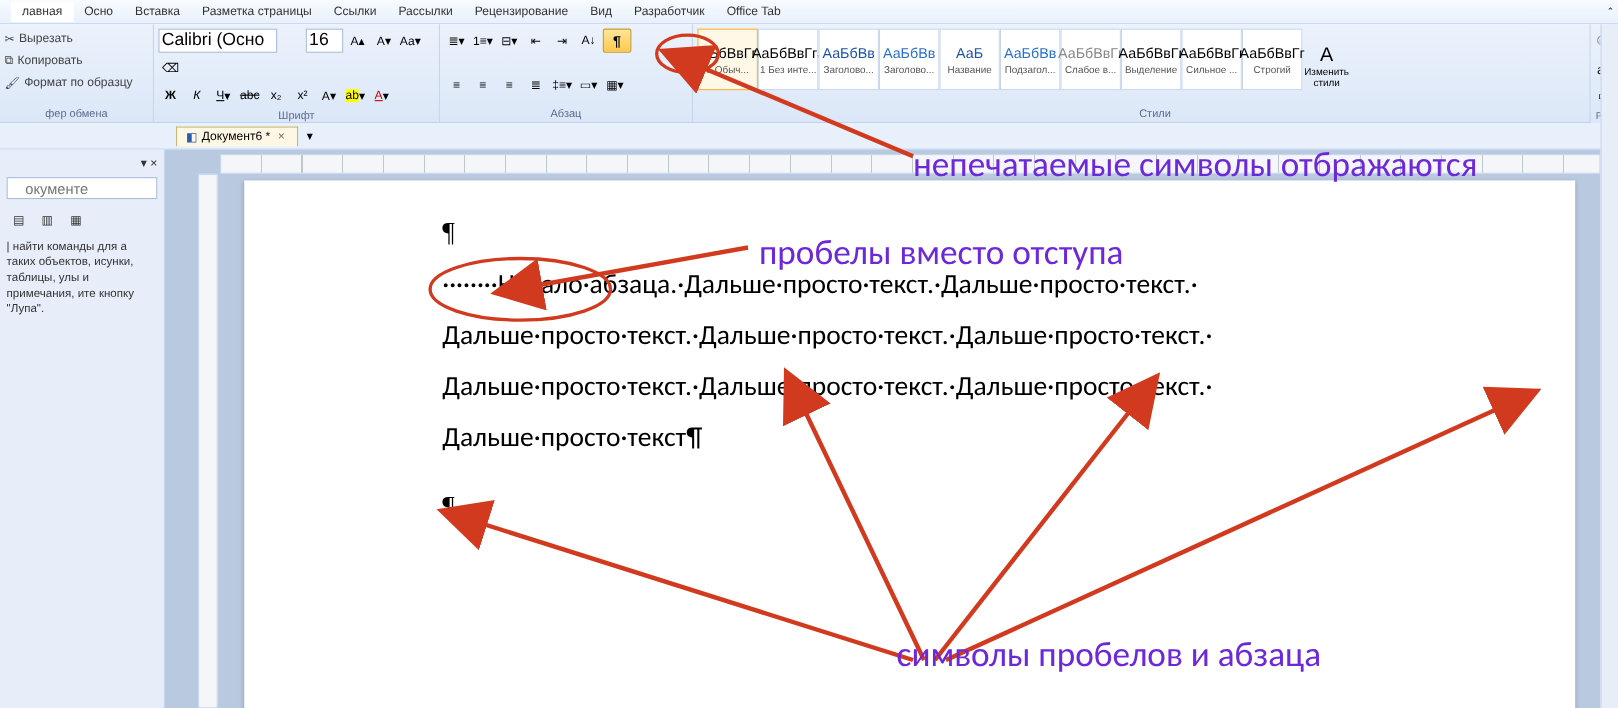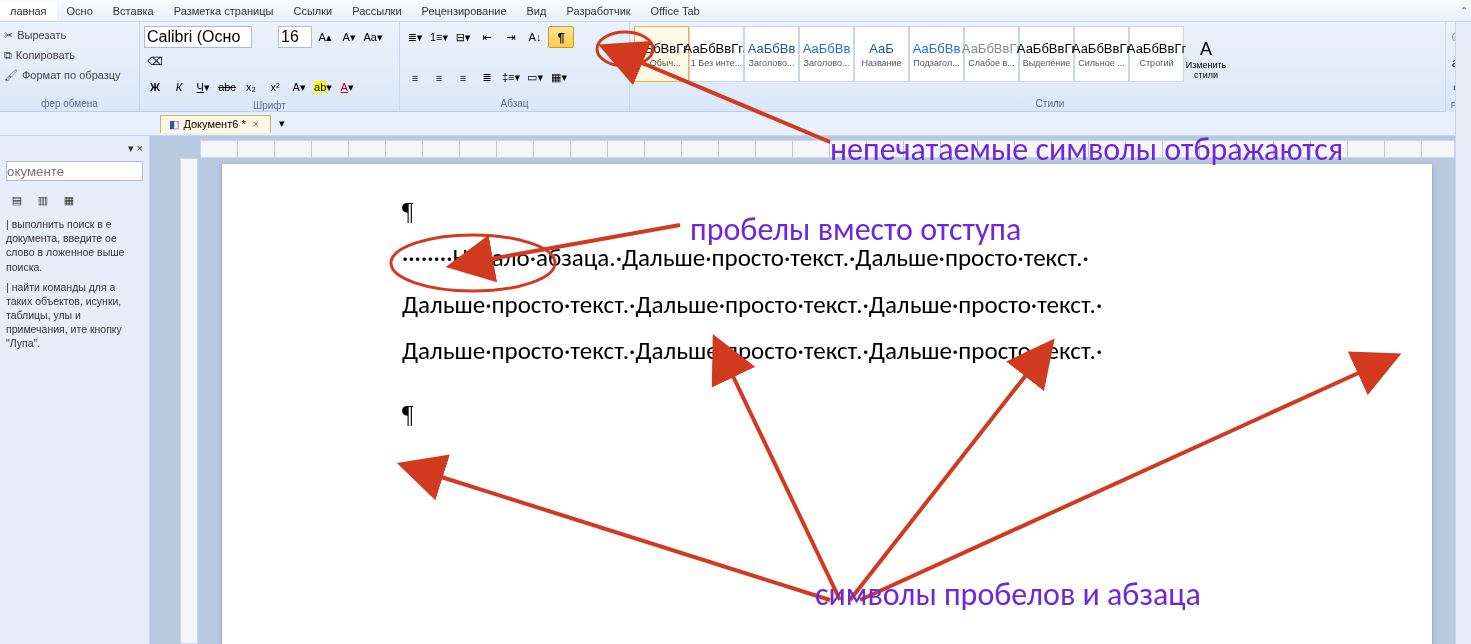--- a/index.html
+++ b/index.html
@@ -1,19 +1,19 @@
 <!DOCTYPE html>
 <html><head>
 <meta charset="utf-8">
 <style>
 * { margin: 0; padding: 0; box-sizing: border-box; }
 body { font-family: 'Segoe UI', Tahoma, sans-serif; font-size: 11px; background: #fff; overflow: hidden; width: 1471px; height: 644px; position: relative; }
 
 
-.menubar { display: flex; align-items: center; height: 22px; background: linear-gradient(#f8fbff,#e8f0fb); border-bottom: 1px solid #c7d6f0; padding-left: 0; }
+.menubar { display: flex; align-items: center; height: 22px; background: linear-gradient(#f8fbff,#e8f0fb); border-bottom: 1px solid #c7d6f0; padding-left: 10px; }
 .menuitem { padding: 3px 10px; color: #333; cursor: default; }
 .menuitem.active { background: #fff; }
 
 
 .ribbon { display: flex; height: 90px; background: linear-gradient(#ecf2fb,#dbe7f8); border-bottom: 1px solid #b9ceea; }
 .ribbon-group { border-right: 1px solid #c7d6f0; display: flex; flex-direction: column; padding: 2px 4px 0; }
 .ribbon-body { flex: 1; display: flex; align-items: flex-start; gap: 2px; padding-top: 2px; }
 .ribbon-label { text-align: center; font-size: 10px; color: #5a6b8c; padding: 2px 0; }
 .rbtn { height: 22px; min-width: 22px; border: 1px solid transparent; background: transparent; display: flex; align-items: center; justify-content: center; border-radius: 2px; }
 .rbtn.big { height: 66px; width: 44px; flex-direction: column; font-size: 10px; }
@@ -28,21 +28,21 @@
 .minibtn { width:14px; height:22px; font-size:8px; display:flex;align-items:center;justify-content:center; }
 
 
 .doctabbar { height: 24px; background: #e8f0fb; border-bottom: 1px solid #c7d6f0; display:flex; align-items:center; padding-left:160px; }
 .doctab { background: #fdf7e4; border:1px solid #c8b877; border-bottom:none; padding:2px 8px; display:flex; align-items:center; gap:4px; font-size:11px; }
 .doctab-close { width:12px; text-align:center; color:#777; }
 
 
 .leftpanel { position:absolute; left:0; top:136px; width:150px; bottom:0; background:#e7eef9; border-right:1px solid #c7d6f0; padding:4px 6px; font-size:11px; color:#333; }
 .lp-head { display:flex; justify-content:space-between; align-items:center; padding:2px 0; }
-.lp-search { width:100%; height:20px; border:1px solid #a9bddb; padding:0 0; margin:4px 0; }
+.lp-search { width:100%; height:20px; border:1px solid #a9bddb; padding:0 16px; margin:4px 0; }
 .lp-text { font-size:10.5px; line-height:1.35; margin-top:6px; color:#333; }
 
 
 .workarea { position:absolute; left:150px; top:136px; right:16px; bottom:0; background:#b9c9e0; }
 .ruler-h { position:absolute; top:4px; left:50px; right:0; height:18px; background:#f4f6fa; border:1px solid #c7d6f0; }
 .ruler-h::before { content:""; position:absolute; inset:0; background:
  repeating-linear-gradient(90deg, transparent 0, transparent 36px, #9aa 36px, #9aa 37px); opacity:.6; }
 .ruler-v { position:absolute; top:22px; left:30px; width:18px; bottom:0; background:#f4f6fa; border:1px solid #c7d6f0; }
 .page { position:absolute; top:28px; left:72px; width:1210px; height:600px; background:#fff; box-shadow:0 1px 4px rgba(0,0,0,.25); }
 .page-text { position:absolute; left:180px; top:25px; width:980px; font-family: Calibri, sans-serif; font-size:25px; line-height:1.85; color:#000; }
@@ -220,33 +220,33 @@
   <div class="lp-head">
     <span></span>
     <span><span>▾</span> <span>×</span></span>
   </div>
   <input class="lp-search" placeholder="окументе" style="">
   <div style="display:flex;gap:4px;margin-top:4px">
     <div class="rbtn">▤</div>
     <div class="rbtn">▥</div>
     <div class="rbtn">▦</div>
   </div>
-  <div class="lp-text">| выполнить поиск в е документа, введите ое слово в ложенное выше поиска.</div>
   <div class="lp-text">| найти команды для а таких объектов, исунки, таблицы, улы и примечания, ите кнопку "Лупа".</div>
 </div>
 
 <div class="workarea">
   <div class="ruler-h"></div>
   <div class="ruler-v"></div>
   <div class="page">
     <div class="page-text">
       <div class="para-mark">¶</div>
       <div>········Начало·абзаца.·Дальше·просто·текст.·Дальше·просто·текст.·</div>
       <div>Дальше·просто·текст.·Дальше·просто·текст.·Дальше·просто·текст.·</div>
       <div>Дальше·просто·текст.·Дальше·просто·текст.·Дальше·просто·текст.·</div>
+      <div>Дальше·просто·текст¶</div>
       <div style="height:18px"></div>
       <div class="para-mark">¶</div>
     </div>
   </div>
 </div>
 
 <div class="rscroll"></div>
 
 <svg class="anno" style="left:590px;top:27px" width="70" height="45">
   <ellipse cx="35" cy="22" rx="28" ry="17" fill="none" stroke="#d23a1f" stroke-width="3"></ellipse>

